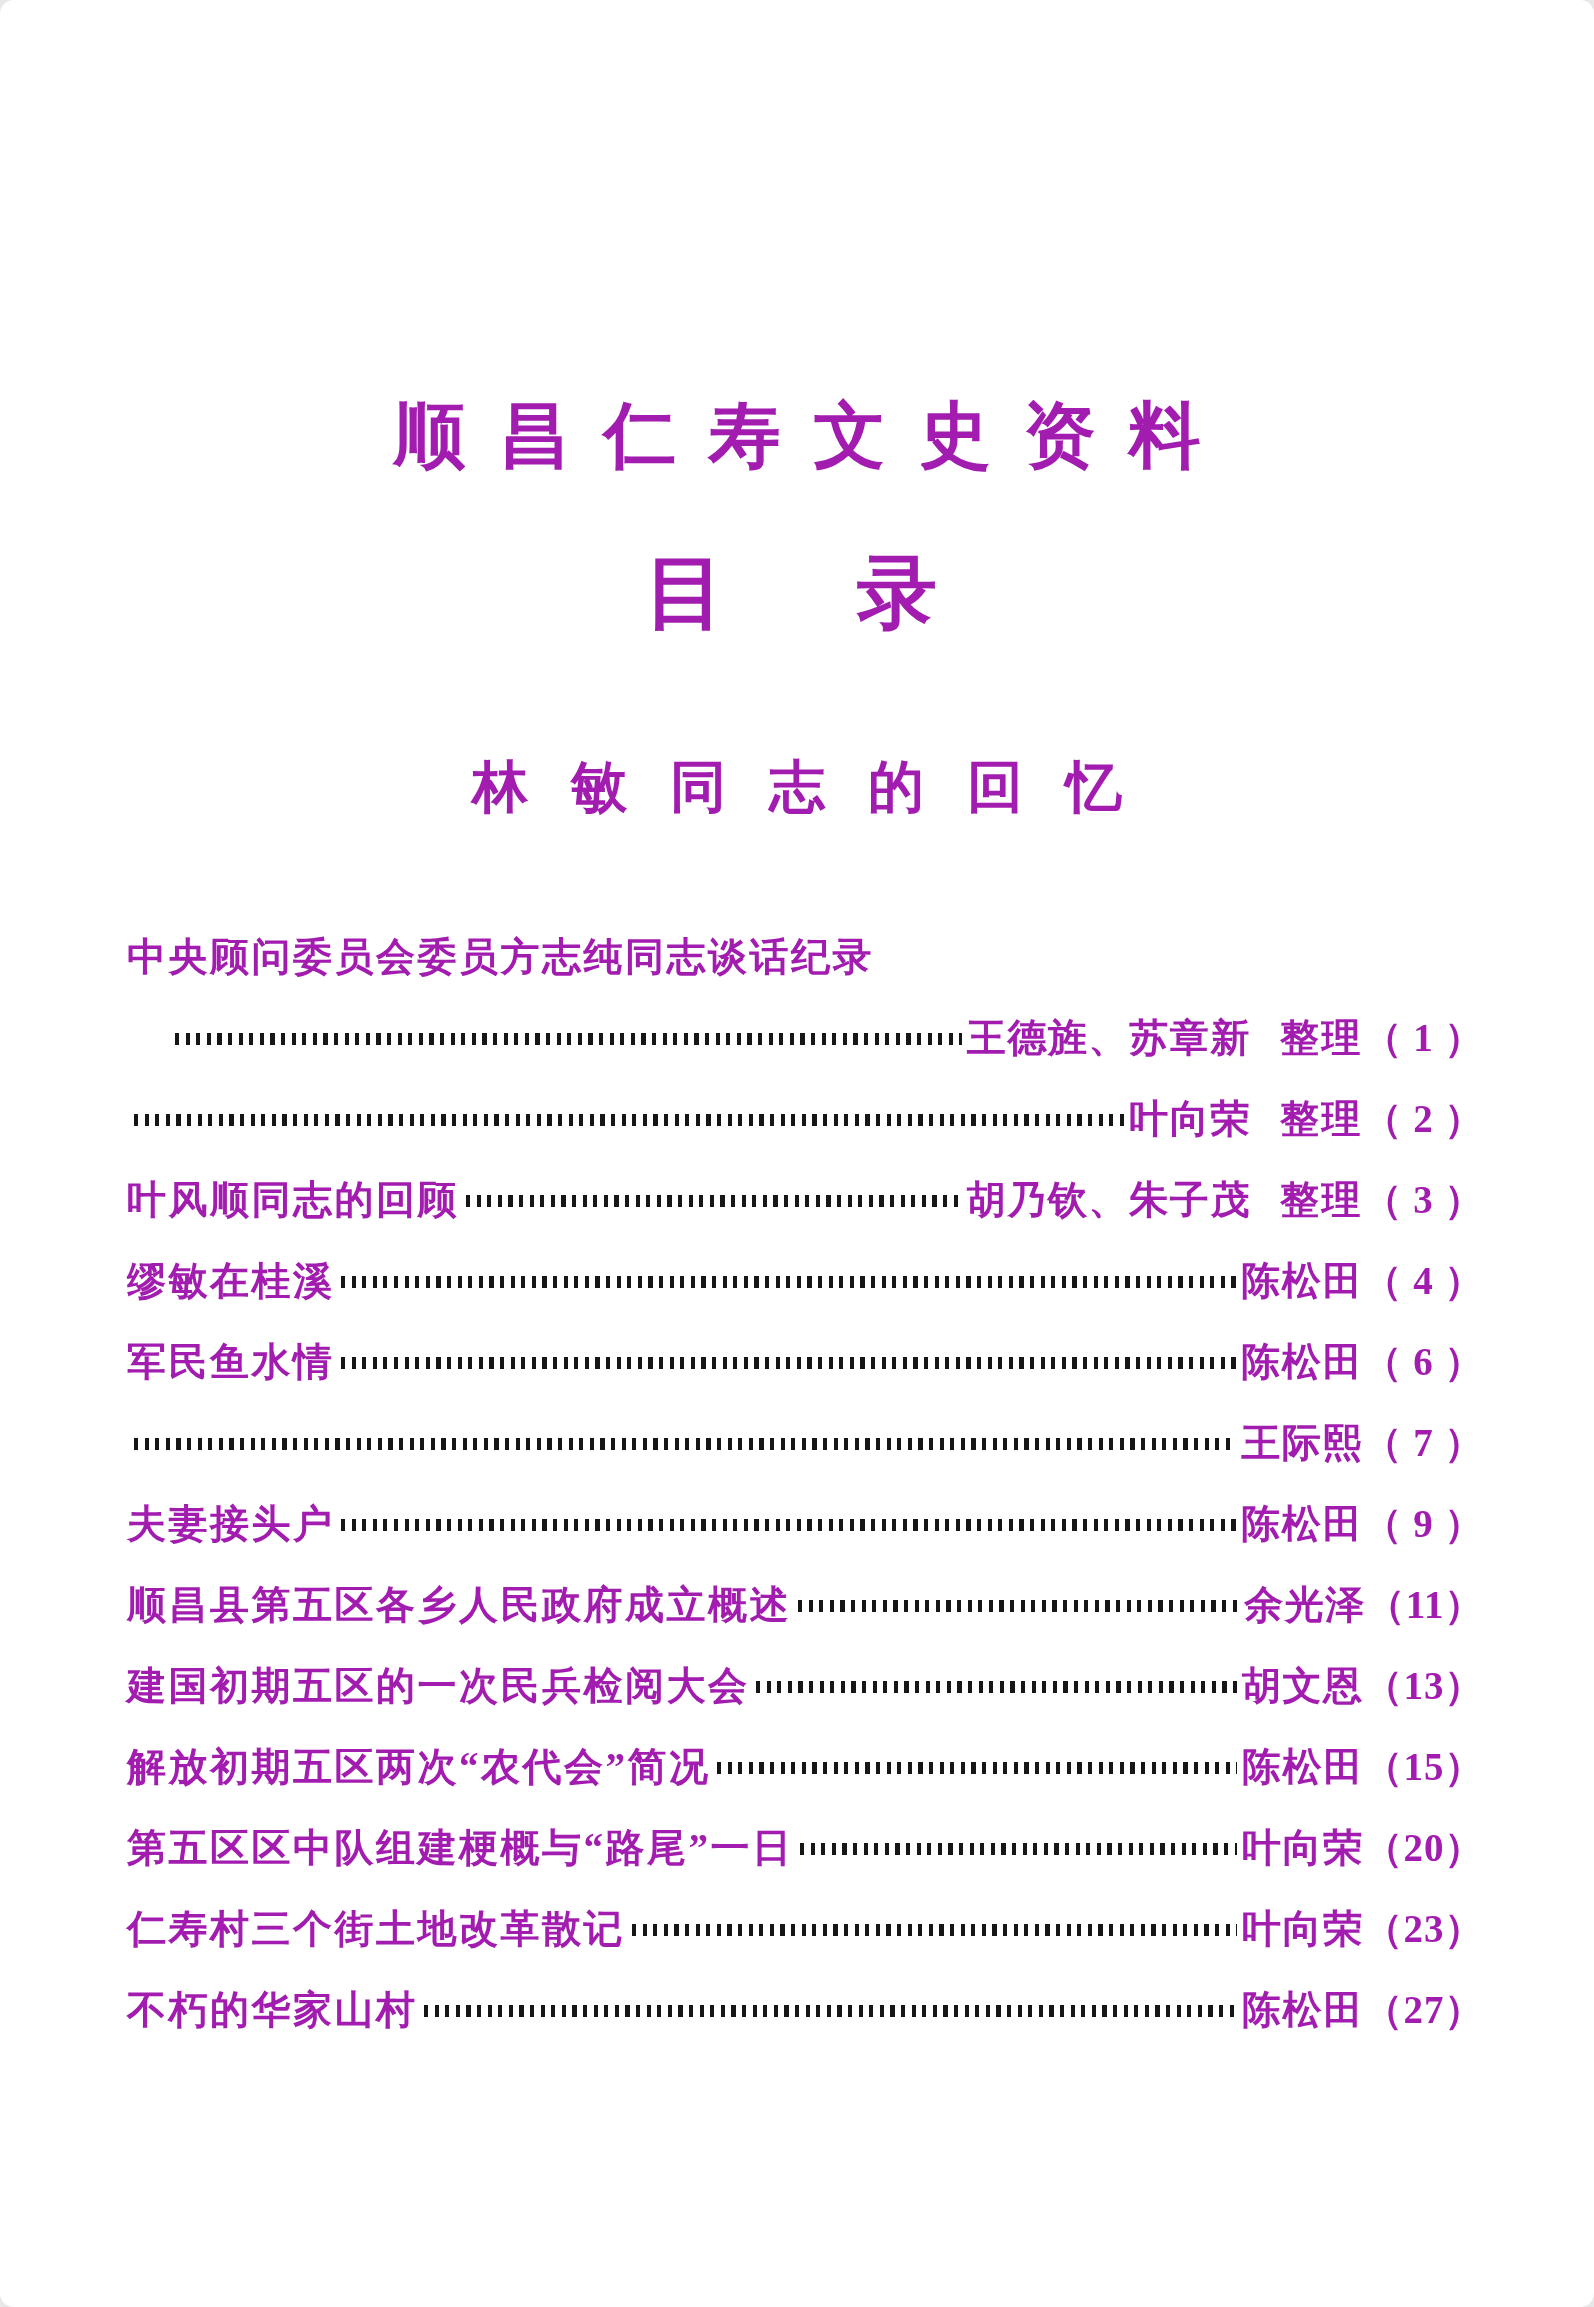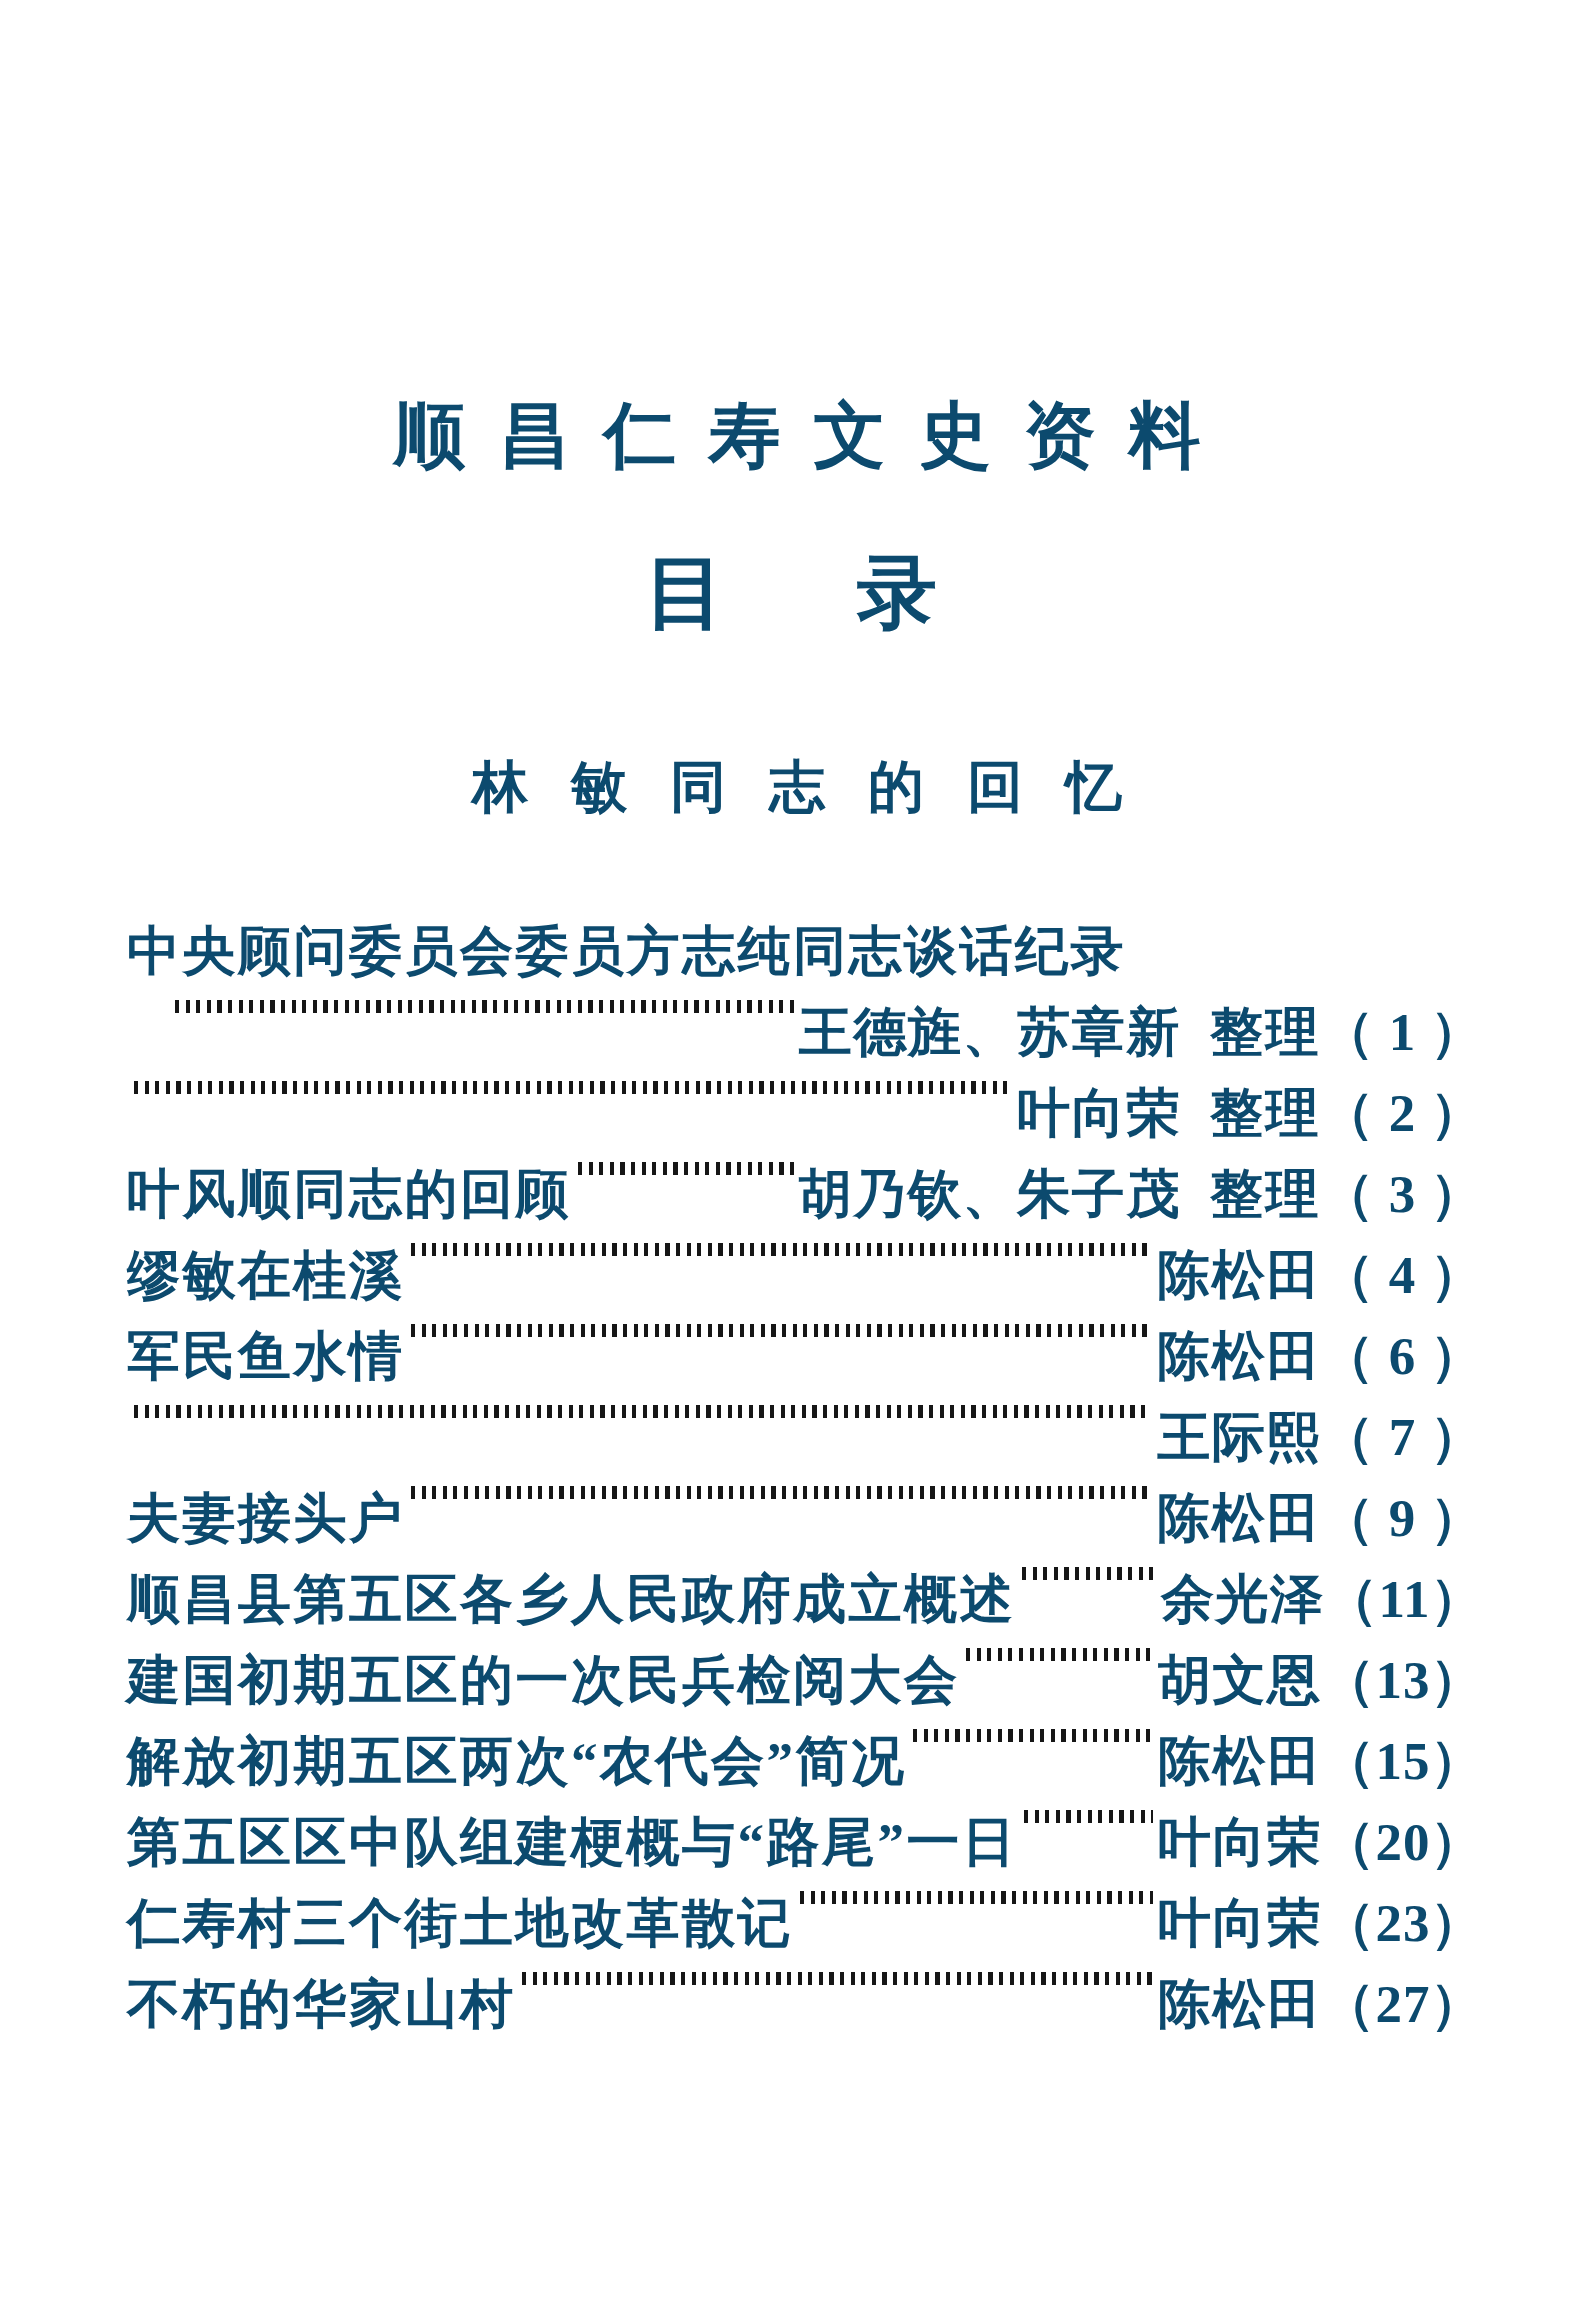--- a/index.html
+++ b/index.html
@@ -1,24 +1,25 @@
 <!DOCTYPE html>
 <html style="font-size:13px"><head>
 <meta charset="utf-8">
 <style>
   html,body { margin:0; padding:0; background:#e8e8e8; }
   .page {
     position:relative;
     width:1594px; height:2307px;
     background:#ffffff;
-    color:#0c4a6e;
+    color:#a21caf;
     font-family:"Liberation Serif","DejaVu Serif",serif;
     font-weight:700;
     overflow:hidden;
     margin:0 auto;
+    border-radius:14px;
   }
   .center-line {
     position:absolute; left:0; right:0;
     text-align:center;
     white-space:nowrap;
   }
   .series-title {
     top:388px;
     font-size:72px;
     letter-spacing:33px;
@@ -36,22 +37,22 @@
     letter-spacing:43px;
     padding-left:43px;
   }
   .toc {
     position:absolute;
     top:916px; left:127px; right:110px;
   }
   .row {
     height:81px;
     display:flex;
-    align-items:flex-start;
-    font-size:53px;
+    align-items:center;
+    font-size:39px;
     letter-spacing:2.5px;
     white-space:nowrap;
   }
   .row.indent { padding-left:41px; }
   .entry-title { white-space:nowrap; }
   .leader {
     flex:1 1 auto;
     min-width:0;
     height:12.3px;
     margin:3.3px 4.9px 0 6.5px;

